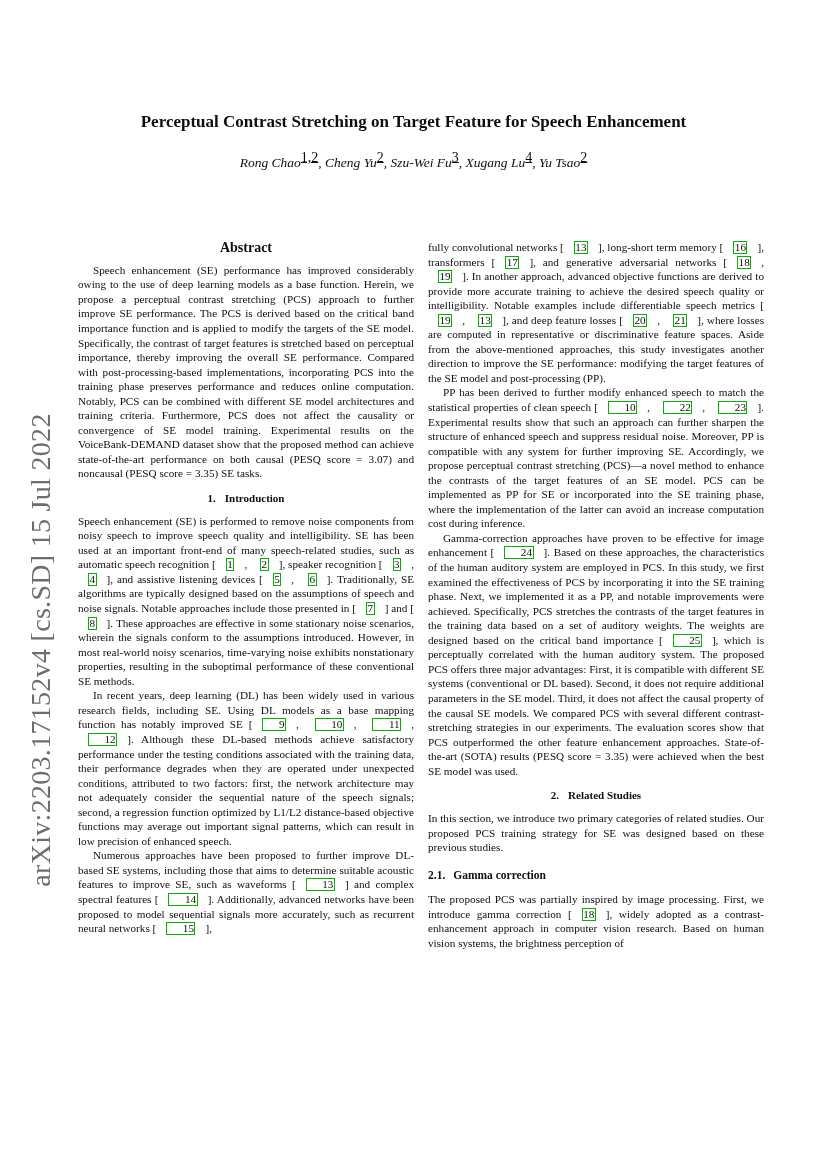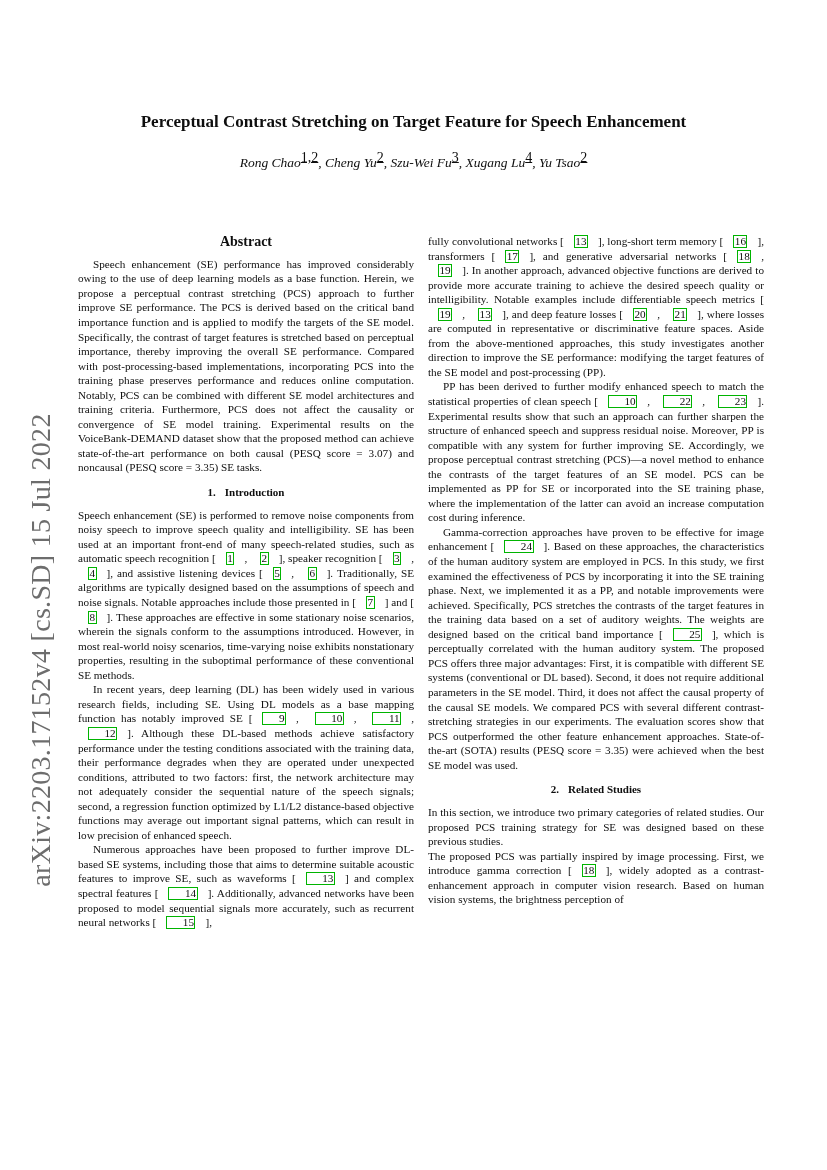--- a/index.html
+++ b/index.html
@@ -30,21 +30,21 @@
   .author { white-space:nowrap; }
   .author:not(:last-child)::after { content:", "; }
   .author sup { font-style:normal; font-size:14px;text-decoration:underline; }
   .affils { margin-top:14px; font-size:13.8px; }
   .affil { white-space:nowrap; margin:0 7px; }
   .affil sup { font-size:9px; }
   .emails { margin-top:7px; font-family:"Liberation Mono", monospace; font-size:10.5px; color:#1a1a1a; }
 
   
   .col {
-    position:absolute; top:234px; width:336px;
+    position:absolute; top:240px; width:336px;
     font-size:11.2px; line-height:14.55px;
     text-align:justify;
   }
   .col-left  { left:78px; }
   .col-right { left:428px; }
 
   p { margin:0; }
   p.indent { text-indent:15px; }
 
   .abstract-head {
@@ -106,16 +106,17 @@
   </div>
 
   <div class="col col-right">
     <p>fully convolutional networks [<span class="cite">13</span>], long-short term memory [<span class="cite">16</span>], transformers [<span class="cite">17</span>], and generative adversarial networks [<span class="cite">18</span>, <span class="cite">19</span>]. In another approach, advanced objective functions are derived to provide more accurate training to achieve the desired speech quality or intelligibility. Notable examples include differentiable speech metrics [<span class="cite">19</span>, <span class="cite">13</span>], and deep feature losses [<span class="cite">20</span>, <span class="cite">21</span>], where losses are computed in representative or discriminative feature spaces. Aside from the above-mentioned approaches, this study investigates another direction to improve the SE performance: modifying the target features of the SE model and post-processing (PP).</p>
     <p class="indent">PP has been derived to further modify enhanced speech to match the statistical properties of clean speech [<span class="cite">10</span>, <span class="cite">22</span>, <span class="cite">23</span>]. Experimental results show that such an approach can further sharpen the structure of enhanced speech and suppress residual noise. Moreover, PP is compatible with any system for further improving SE. Accordingly, we propose perceptual contrast stretching (PCS)—a novel method to enhance the contrasts of the target features of an SE model. PCS can be implemented as PP for SE or incorporated into the SE training phase, where the implementation of the latter can avoid an increase computation cost during inference.</p>
     <p class="indent">Gamma-correction approaches have proven to be effective for image enhancement [<span class="cite">24</span>]. Based on these approaches, the characteristics of the human auditory system are employed in PCS. In this study, we first examined the effectiveness of PCS by incorporating it into the SE training phase. Next, we implemented it as a PP, and notable improvements were achieved. Specifically, PCS stretches the contrasts of the target features in the training data based on a set of auditory weights. The weights are designed based on the critical band importance [<span class="cite">25</span>], which is perceptually correlated with the human auditory system. The proposed PCS offers three major advantages: First, it is compatible with different SE systems (conventional or DL based). Second, it does not require additional parameters in the SE model. Third, it does not affect the causal property of the causal SE models. We compared PCS with several different contrast-stretching strategies in our experiments. The evaluation scores show that PCS outperformed the other feature enhancement approaches. State-of-the-art (SOTA) results (PESQ score = 3.35) were achieved when the best SE model was used.</p>
 
     <div class="section-head"><span class="num">2.</span><span>Related Studies</span></div>
     <p>In this section, we introduce two primary categories of related studies. Our proposed PCS training strategy for SE was designed based on these previous studies.</p>
 
+    <div class="subsection-head"><span class="num">2.1.</span><span>Gamma correction</span></div>
     <p>The proposed PCS was partially inspired by image processing. First, we introduce gamma correction [<span class="cite">18</span>], widely adopted as a contrast-enhancement approach in computer vision research. Based on human vision systems, the brightness perception of</p>
   </div>
 
 </div>
 
 </body></html>

